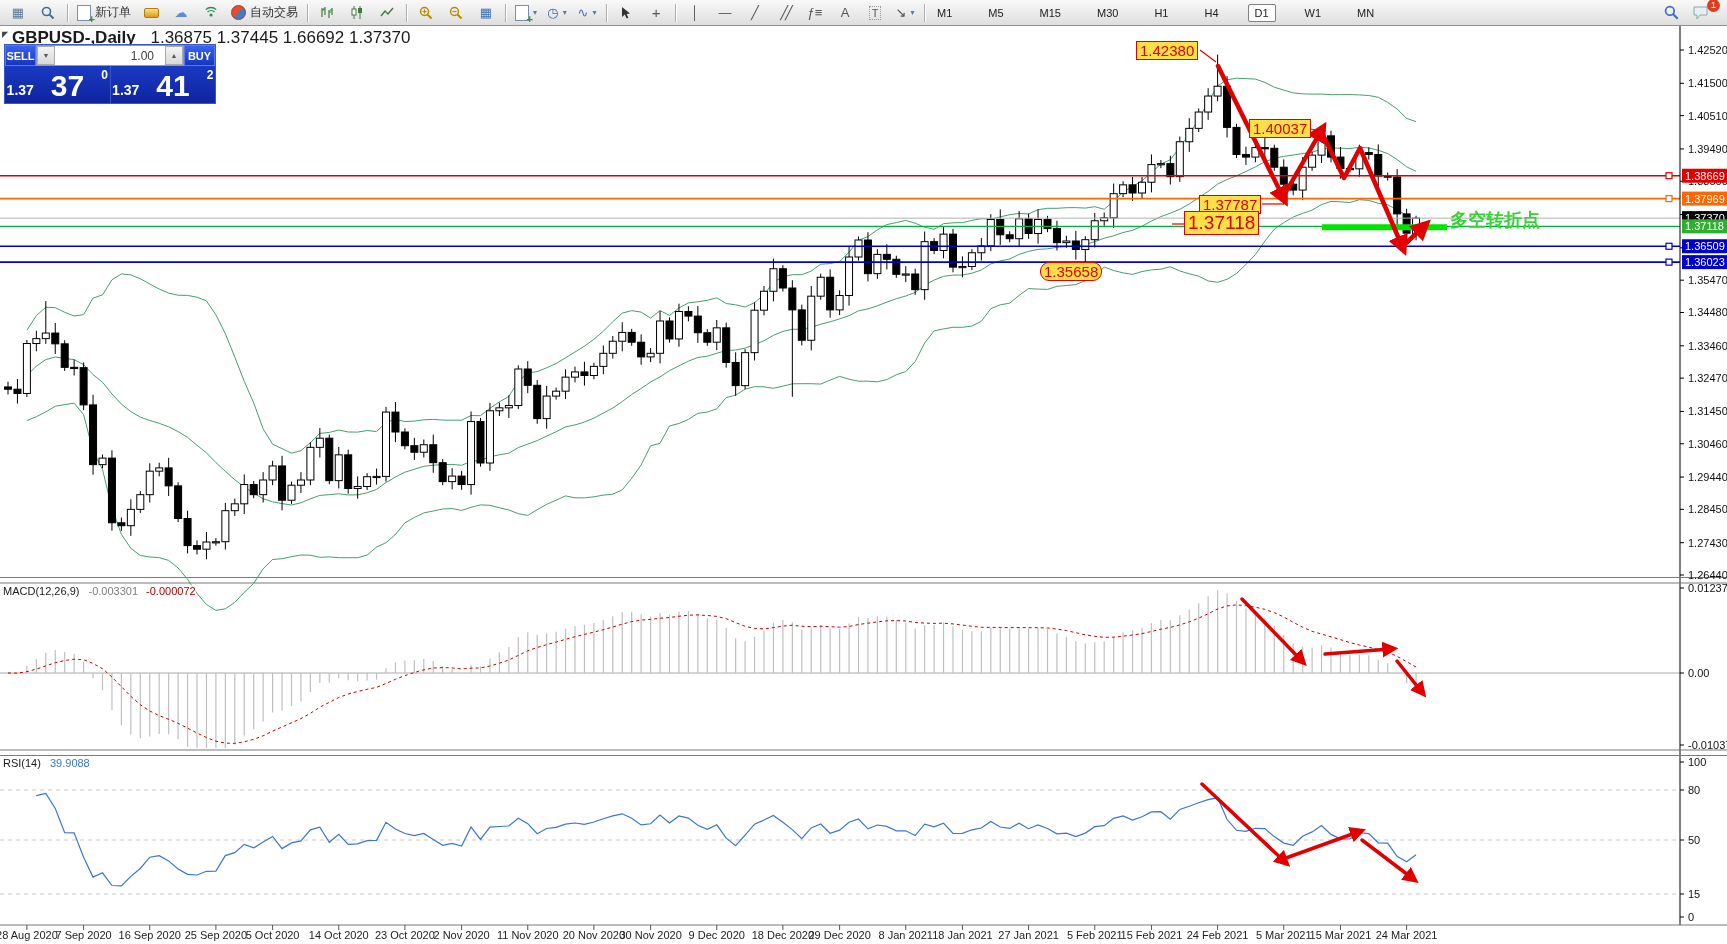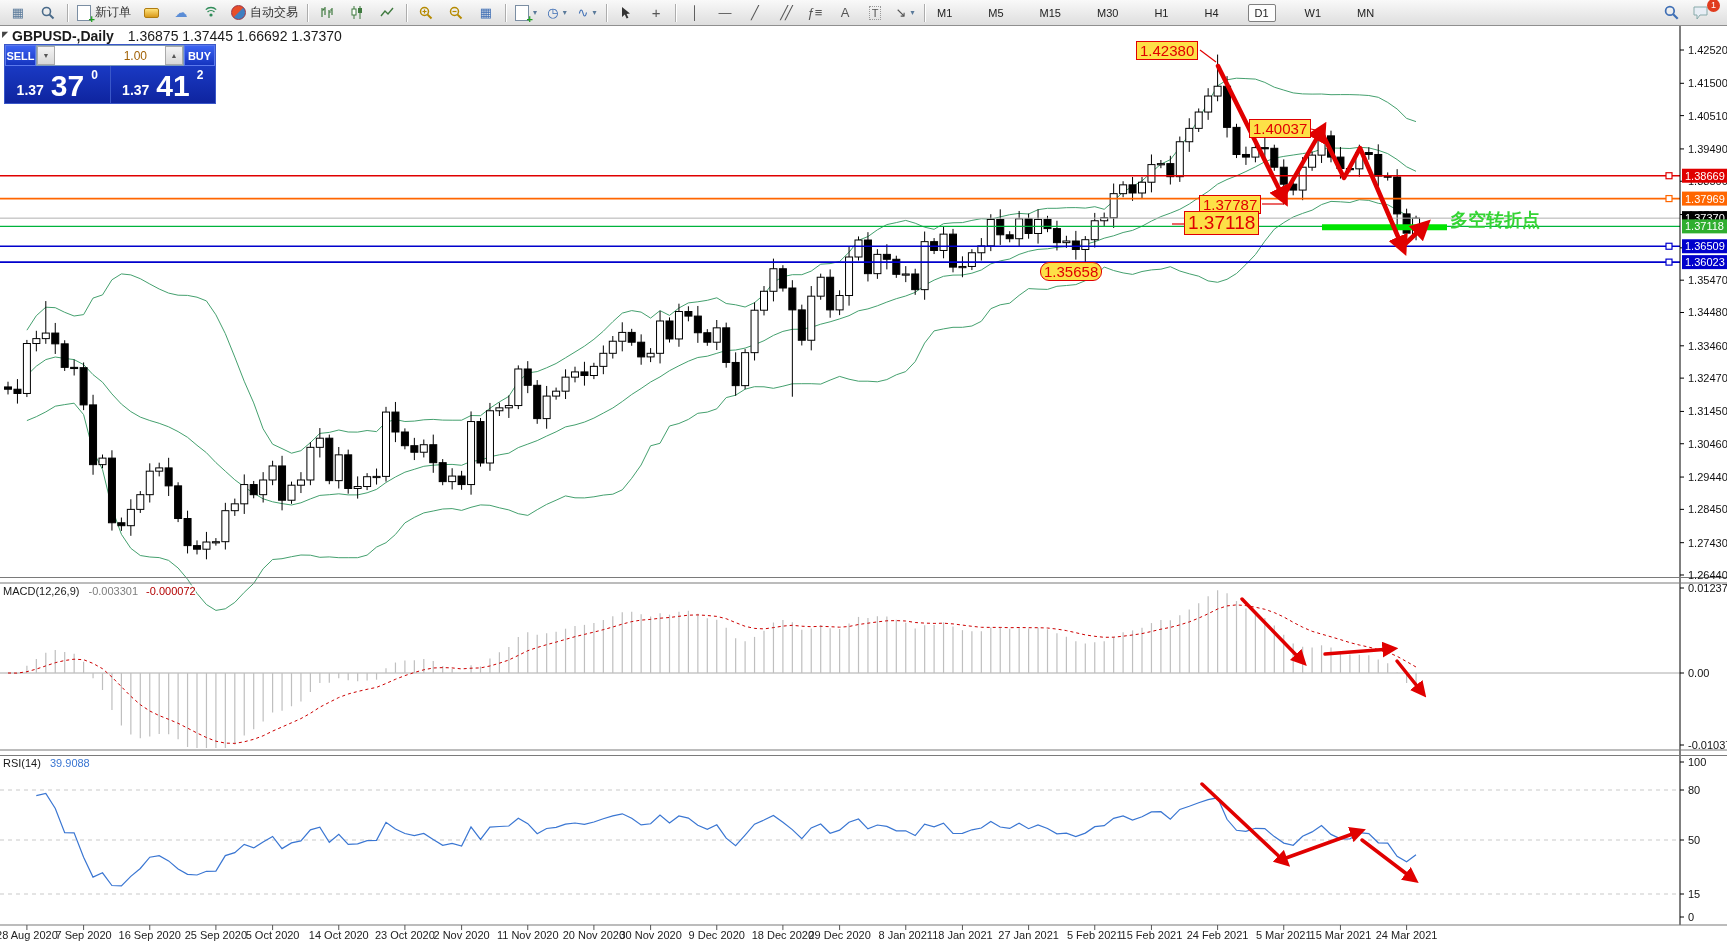--- a/index.html
+++ b/index.html
@@ -15,41 +15,41 @@
   .sep{width:1px;height:18px;background:#adadad;box-shadow:1px 0 0 #fff;margin:0 3px;flex:none;}
   .tf{font-size:11px;color:#222;padding:2px 6px;border:1px solid transparent;border-radius:2px;}
   .tf.active{background:#fdfdfd;border:1px solid #808080;}
   .badge{position:absolute;top:-4px;right:-6px;width:13px;height:13px;border-radius:50%;
     background:#e03c1e;color:#fff;font-size:9px;display:flex;align-items:center;justify-content:center;}
   .mini-doc{width:12px;height:14px;background:#fff;border:1px solid #7b8ea3;position:relative;}
   .mini-doc:after{content:"+";position:absolute;right:-5px;bottom:-5px;color:#1f9e1f;font-weight:bold;font-size:11px;}
   .gold{width:13px;height:8px;border-radius:2px;background:linear-gradient(#ffe27a,#d99a1b);border:1px solid #b07c10;}
   .globe{width:13px;height:13px;border-radius:50%;background:linear-gradient(135deg,#e84d2a 49%,#3f7fc1 51%);border:1px solid #934;}
   
-  .chart-title{position:absolute;left:12px;top:28px;font-size:14px;color:#1a1a1a;z-index:30;}
+  .chart-title{position:absolute;left:12px;top:28px;font-size:17px;color:#1a1a1a;z-index:30;}
   .chart-title b{font-weight:bold;margin-right:10px;}
   .corner-mark{position:absolute;left:2px;top:30px;font-size:8px;color:#444;z-index:30;}
   .ind-label{position:absolute;left:3px;font-size:11px;color:#1a1a1a;z-index:30;background:rgba(255,255,255,.7);}
   .ind-label .v1{color:#7d7d7d;margin-left:6px;}
   .ind-label .v2{color:#b30000;margin-left:5px;}
   
   .oneclick{position:absolute;left:4px;top:44px;width:212px;height:60px;z-index:35;
     background:linear-gradient(#2146d8,#0e249f);border:1px solid #3a57c8;box-sizing:border-box;
     display:flex;flex-wrap:wrap;}
   .oc-row1{display:flex;width:100%;height:21px;}
   .oc-btn{flex:none;width:31px;background:linear-gradient(#3b63f2,#1534bf);color:#fff;font-size:11px;
     font-weight:bold;display:flex;align-items:center;justify-content:center;border:1px solid #5b79ec;box-sizing:border-box;}
   .oc-spin{flex:1;background:#fff;border:1px solid #7f9db9;box-sizing:border-box;display:flex;align-items:stretch;}
-  .oc-spin .val{flex:1;font-size:12px;color:#a16207;display:flex;align-items:center;justify-content:flex-end;padding-right:18px;}
+  .oc-spin .val{flex:1;font-size:12px;color:#404040;display:flex;align-items:center;justify-content:flex-end;padding-right:11px;}
   .oc-arr{width:16px;background:linear-gradient(#f4f4f4,#d8d8d8);border:1px solid #aaa;font-size:7px;color:#555;
     display:flex;align-items:center;justify-content:center;}
   .oc-prices{display:flex;width:100%;height:37px;}
   .oc-price{flex:1;color:#fff;display:flex;align-items:flex-end;justify-content:center;padding-bottom:2px;}
   .oc-price .small{font-size:14px;font-weight:bold;line-height:1.5;}
-  .oc-price .big{font-size:30px;font-weight:bold;line-height:1;margin:0 7px;}
+  .oc-price .big{font-size:30px;font-weight:bold;line-height:1;margin:0 17px;}
   .oc-price .sup{font-size:12px;font-weight:bold;align-self:flex-start;margin-top:2px;}
   .oc-price.sell{border-right:1px solid #3a57c8;}
   
   .callout{position:absolute;background:#fde047;border:1px solid #e00000;color:#e00000;
     padding:0 3px;line-height:1.15;z-index:25;white-space:nowrap;text-align:center;}
   .green-note{position:absolute;color:#35d435;font-weight:bold;z-index:25;white-space:nowrap;}
   svg text{font-family:"Liberation Sans",sans-serif;}
 </style>
 </head>
 <body>

